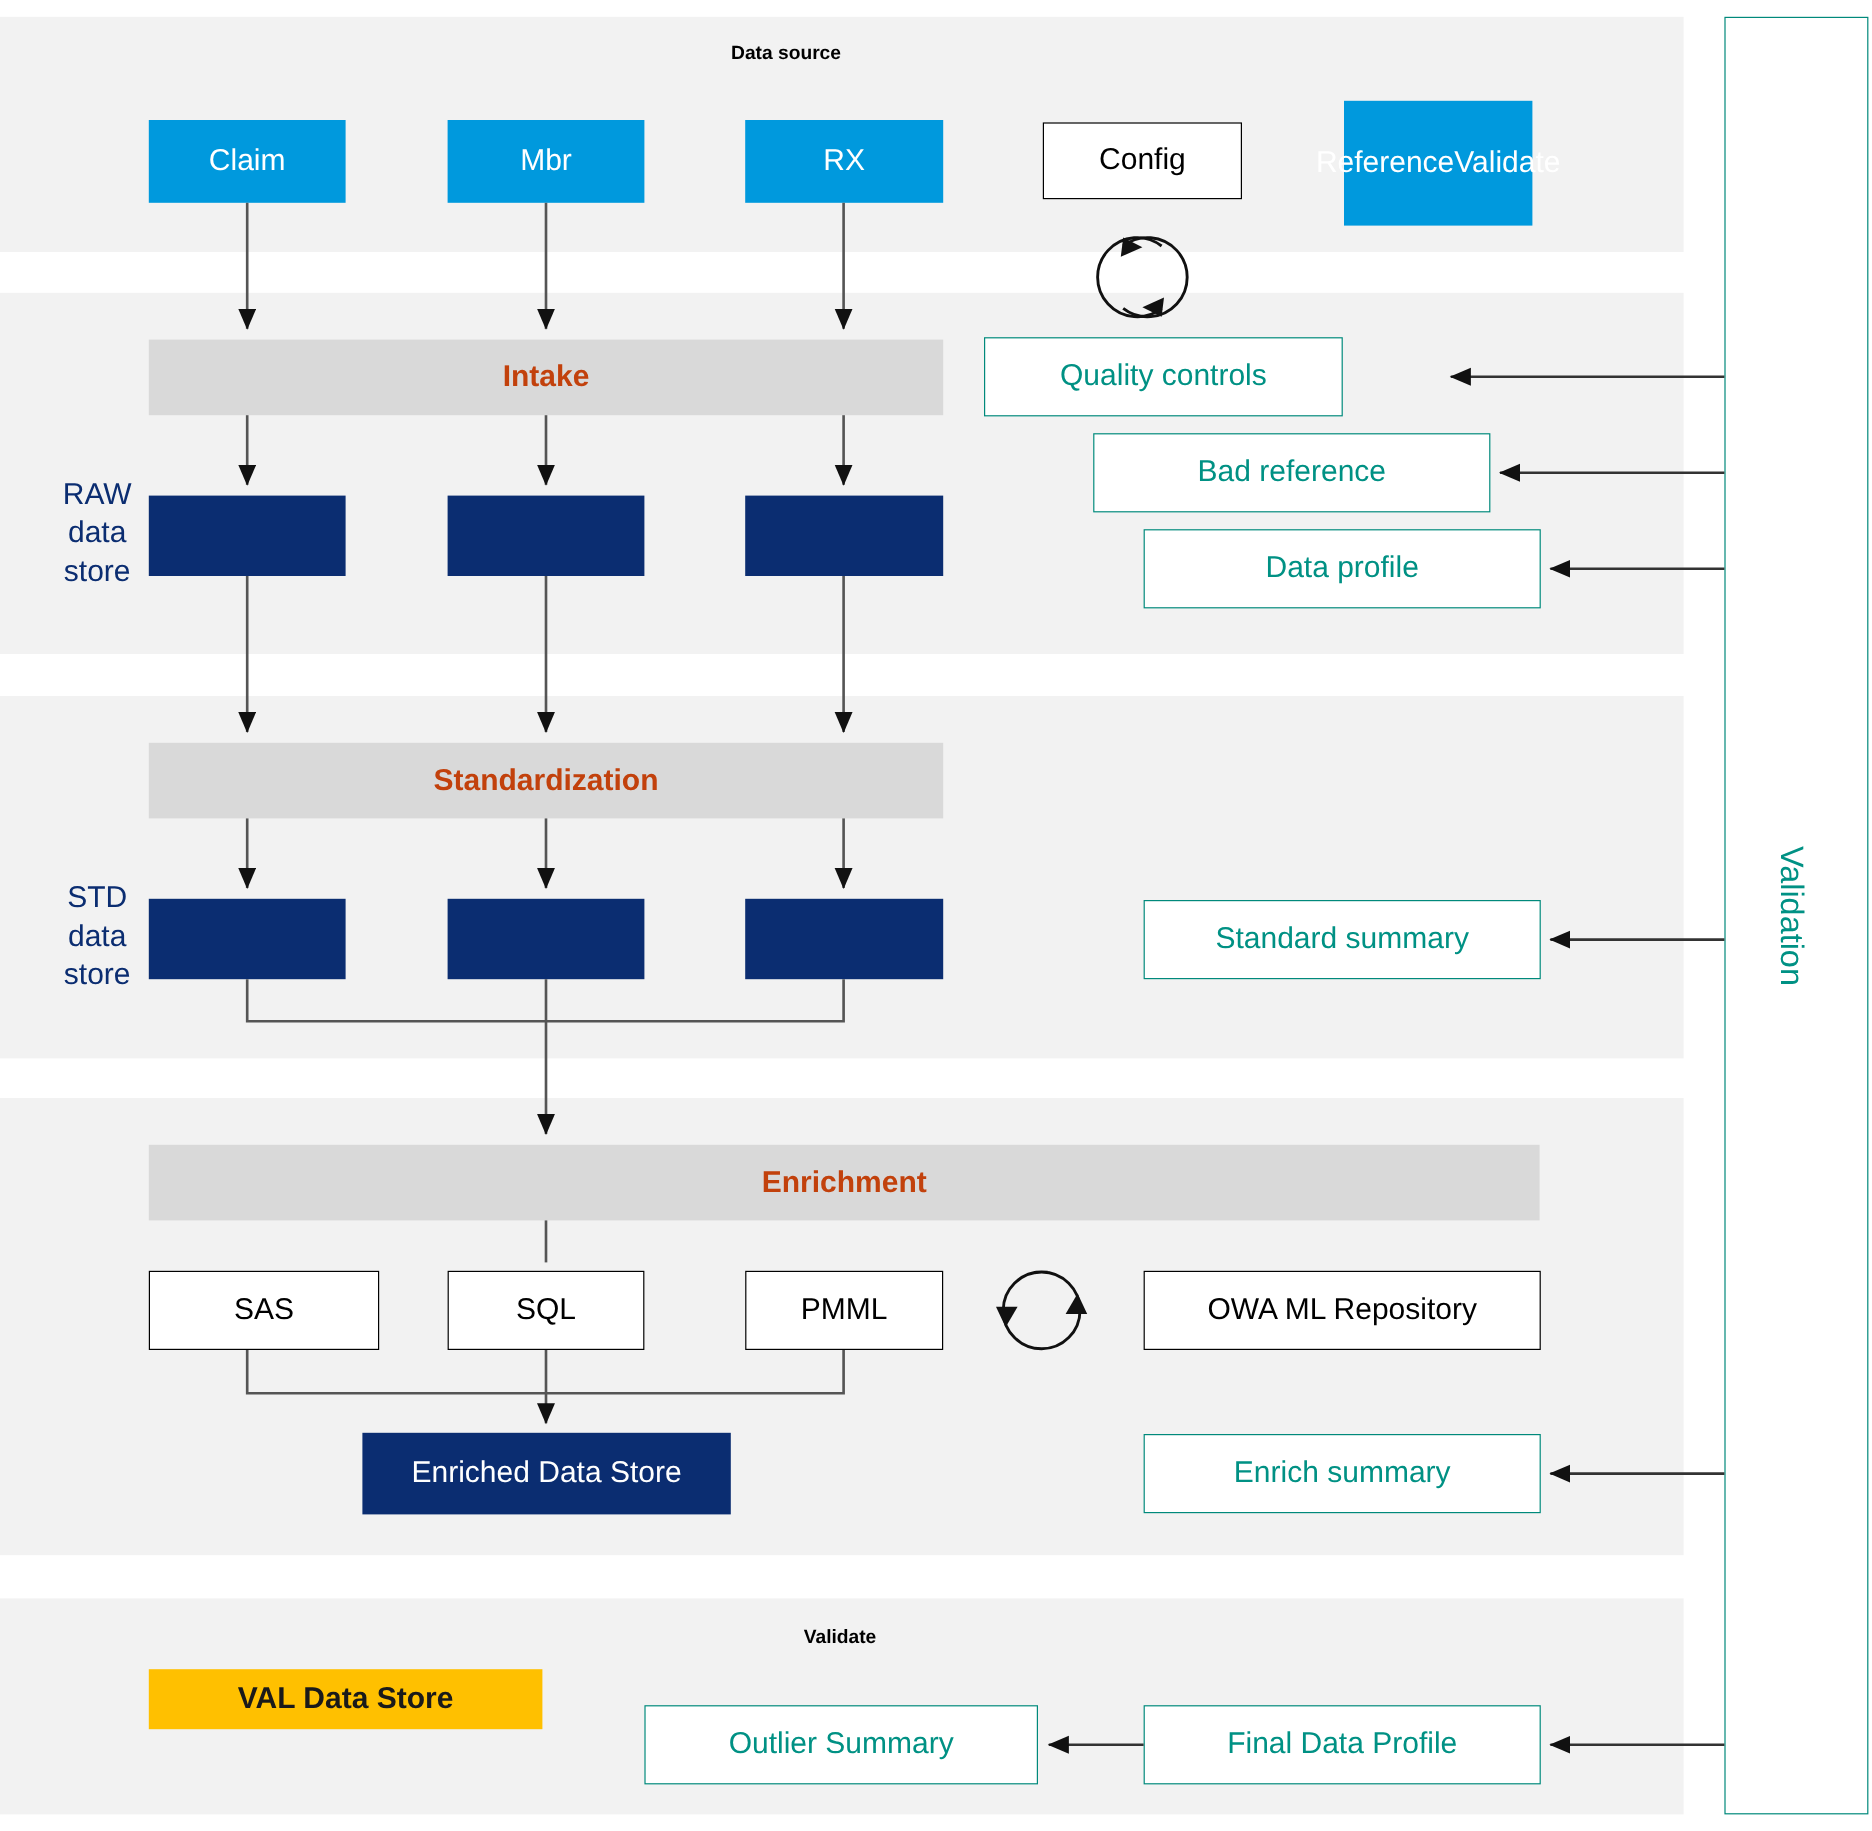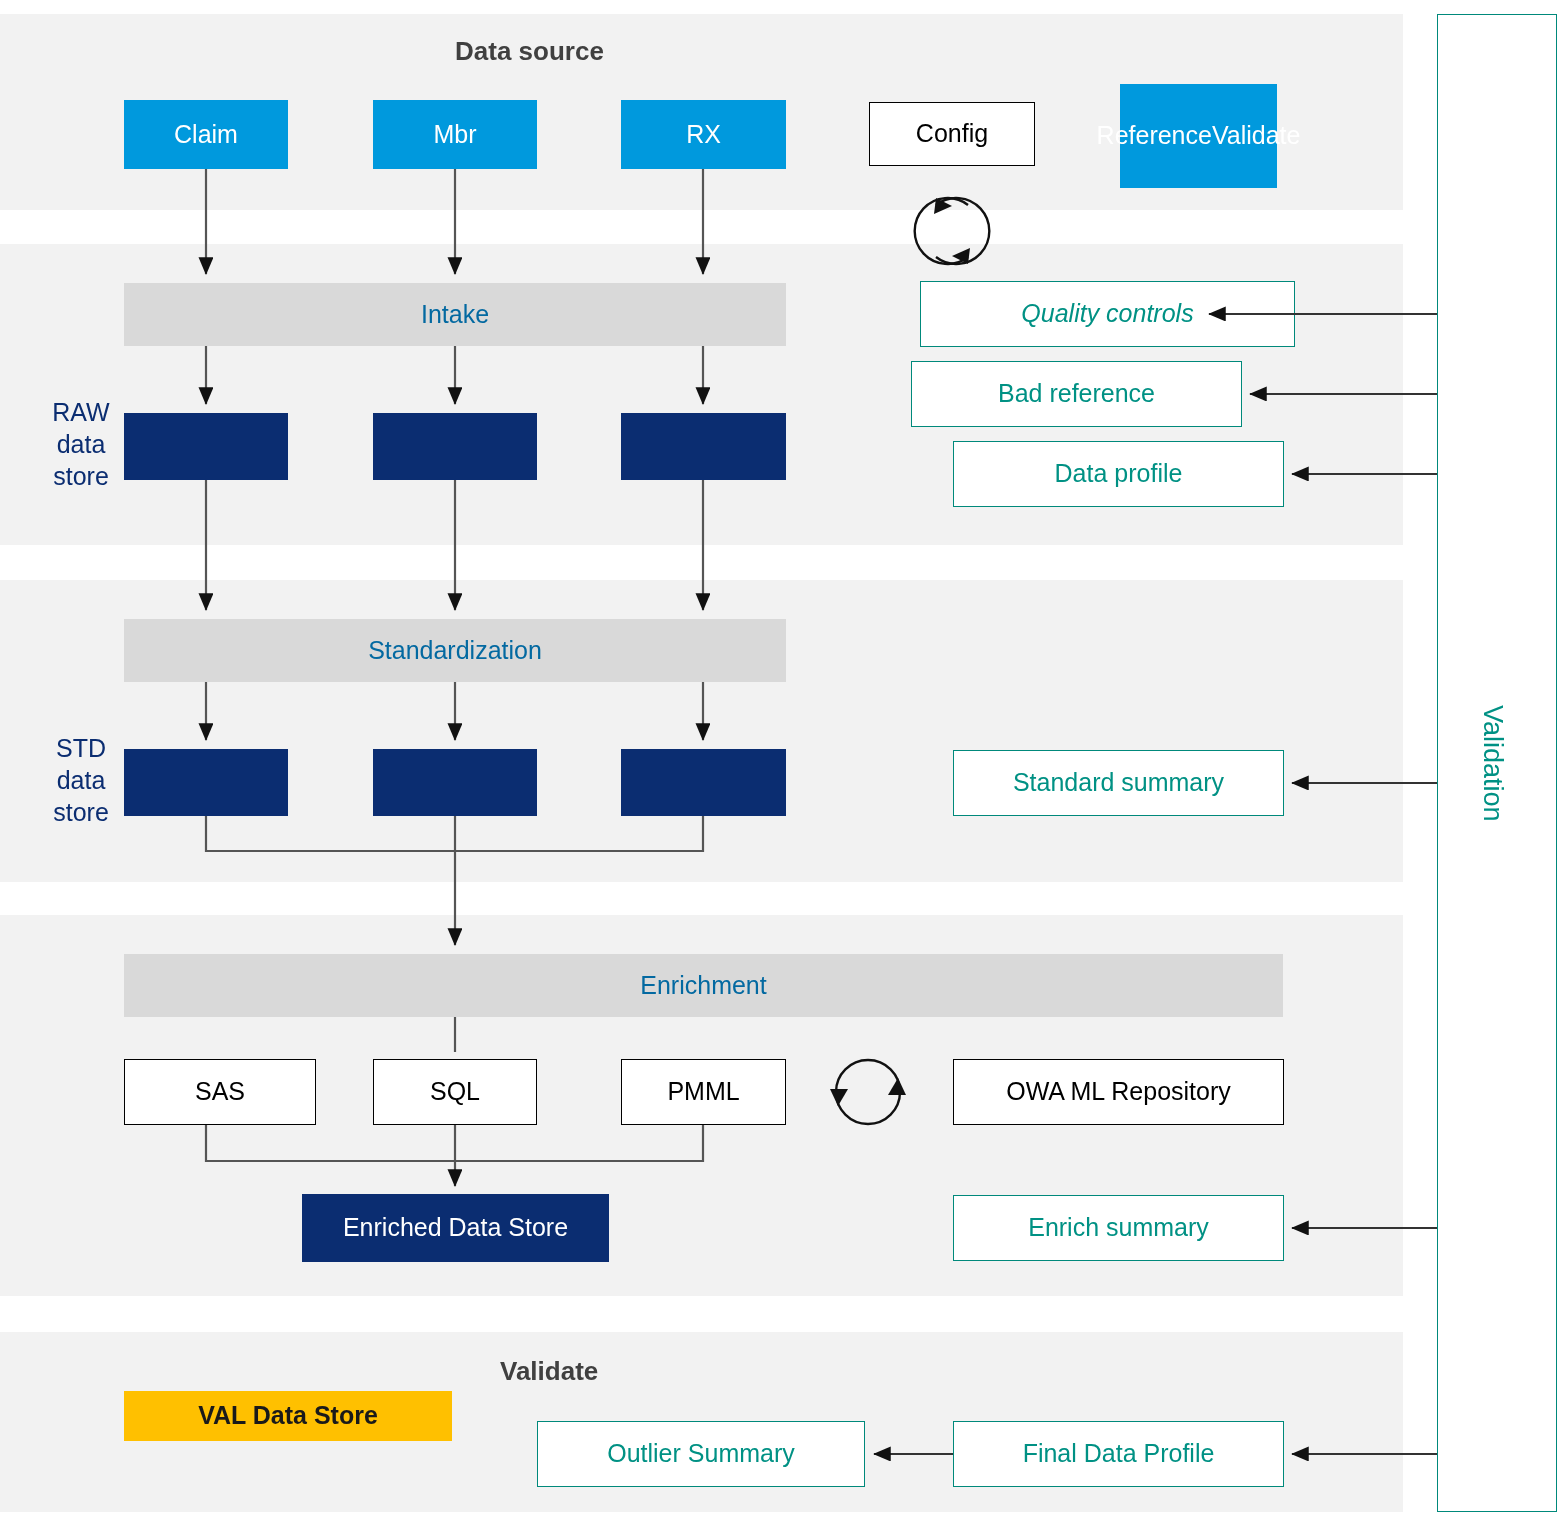--- a/index.html
+++ b/index.html
@@ -44,23 +44,23 @@
     flex-direction: row;
   }
   .plain-box {
     background: #ffffff;
     border: 1.5px solid #000000;
     color: #000000;
     font-size: 25px;
   }
   .stage-bar {
     background: #d9d9d9;
-    color: #0369a1;
-    font-size: 25px;
-    font-weight: normal;
+    color: #c2410c;
+    font-size: 25px;
+    font-weight: bold;
   }
   .store-box {
     background: #0b2d71;
   }
   .store-box.labeled {
     color: #ffffff;
     font-size: 25px;
   }
   .val-store {
     background: #ffc000;
@@ -76,24 +76,24 @@
   }
   .row-label {
     position: absolute;
     color: #0b2d71;
     font-size: 25px;
     line-height: 1.28;
     text-align: center;
   }
   .band-title {
     position: absolute;
-    color: #404040;
-    font-size: 26px;
+    color: #000000;
+    font-size: 16px;
     font-weight: bold;
-    text-align: left;
+    text-align: center;
   }
   .validation-panel {
     position: absolute;
     box-sizing: border-box;
     border: 1.5px solid #00897b;
     background: #ffffff;
   }
   .validation-label {
     position: absolute;
     color: #009184;
@@ -146,21 +146,21 @@
     <span>Reference</span>
     <span>Validate</span>
   </div>
 
   <div class="bx stage-bar" style="left:124px;top:283px;width:662px;height:63px;">Intake</div>
 
   <div class="bx store-box" style="left:124px;top:413px;width:164px;height:67px;"></div>
   <div class="bx store-box" style="left:373px;top:413px;width:164px;height:67px;"></div>
   <div class="bx store-box" style="left:621px;top:413px;width:165px;height:67px;"></div>
 
-  <div class="bx teal-box" style="left:920px;top:281px;width:375px;height:66px;font-style:italic;">Quality controls</div>
+  <div class="bx teal-box" style="left:820px;top:281px;width:299px;height:66px;">Quality controls</div>
   <div class="bx teal-box" style="left:911px;top:361px;width:331px;height:66px;">Bad reference</div>
   <div class="bx teal-box" style="left:953px;top:441px;width:331px;height:66px;">Data profile</div>
 
   <div class="bx stage-bar" style="left:124px;top:619px;width:662px;height:63px;">Standardization</div>
 
   <div class="bx store-box" style="left:124px;top:749px;width:164px;height:67px;"></div>
   <div class="bx store-box" style="left:373px;top:749px;width:164px;height:67px;"></div>
   <div class="bx store-box" style="left:621px;top:749px;width:165px;height:67px;"></div>
 
   <div class="bx teal-box" style="left:953px;top:750px;width:331px;height:66px;">Standard summary</div>

